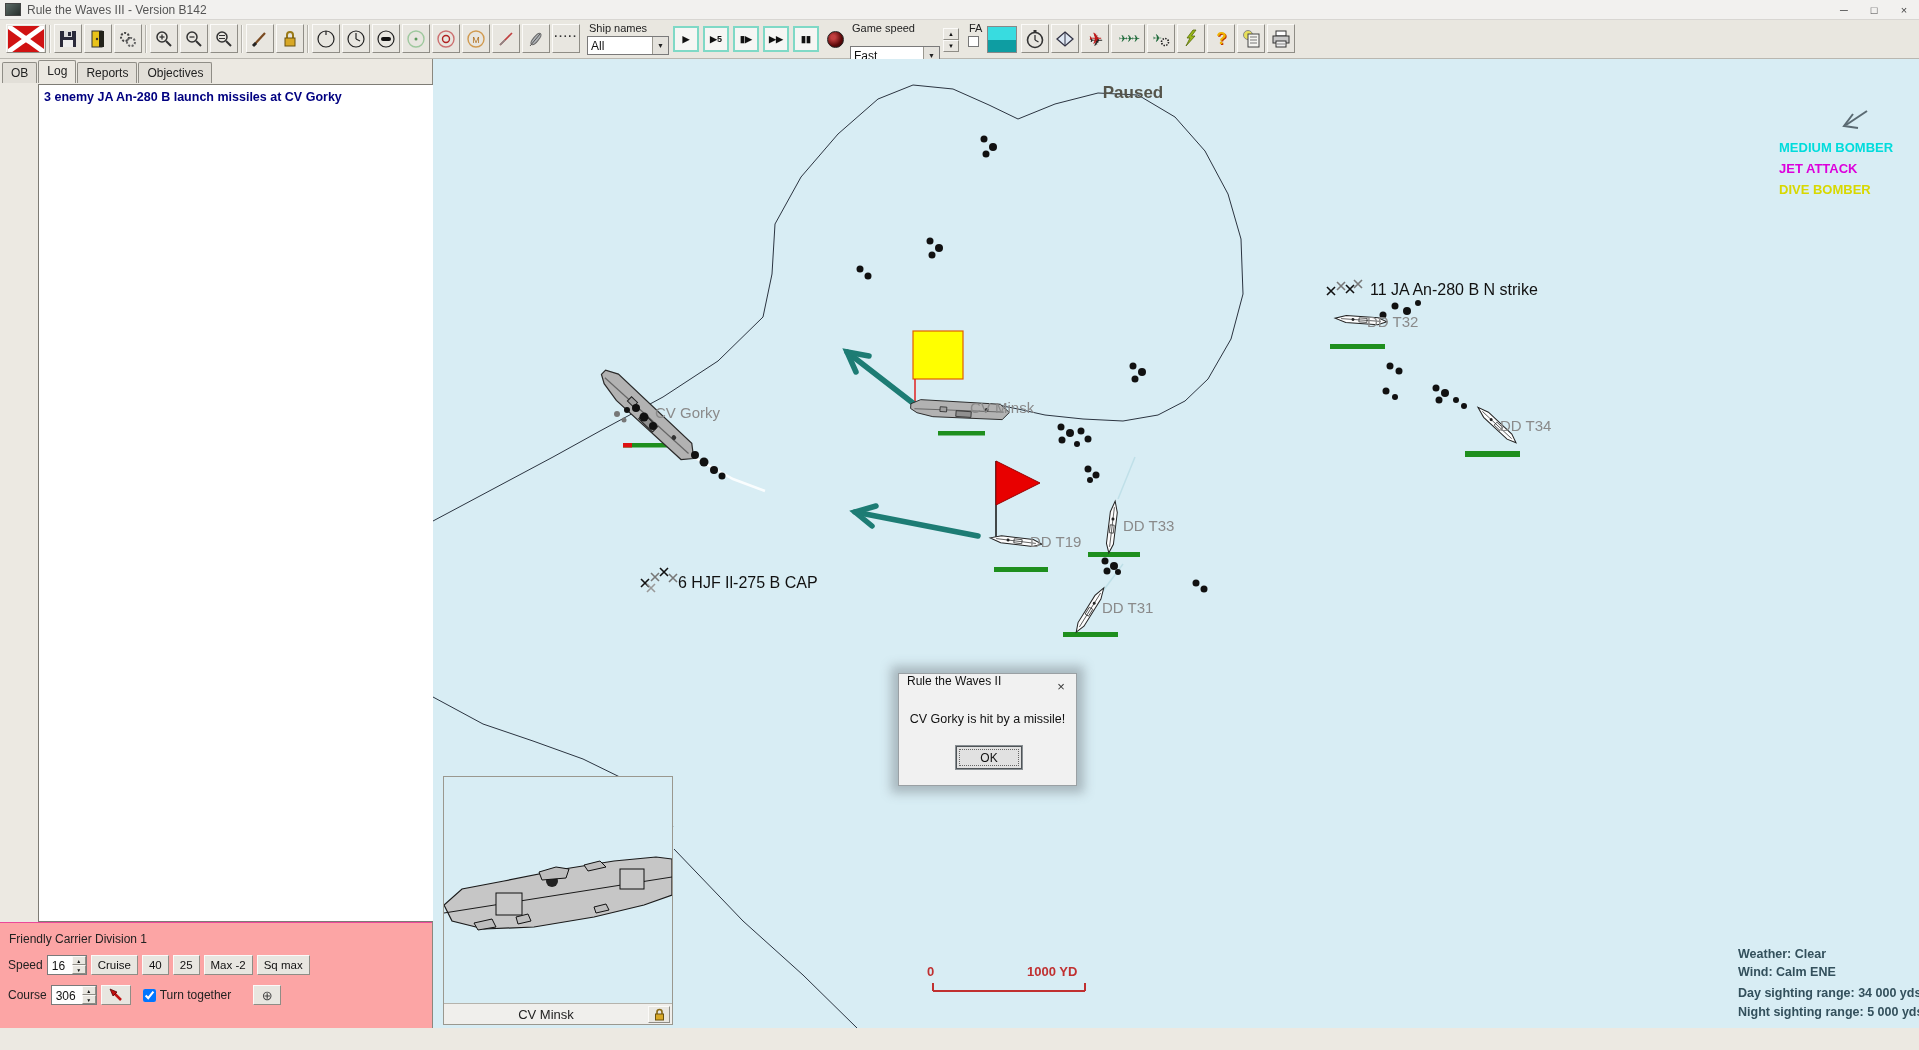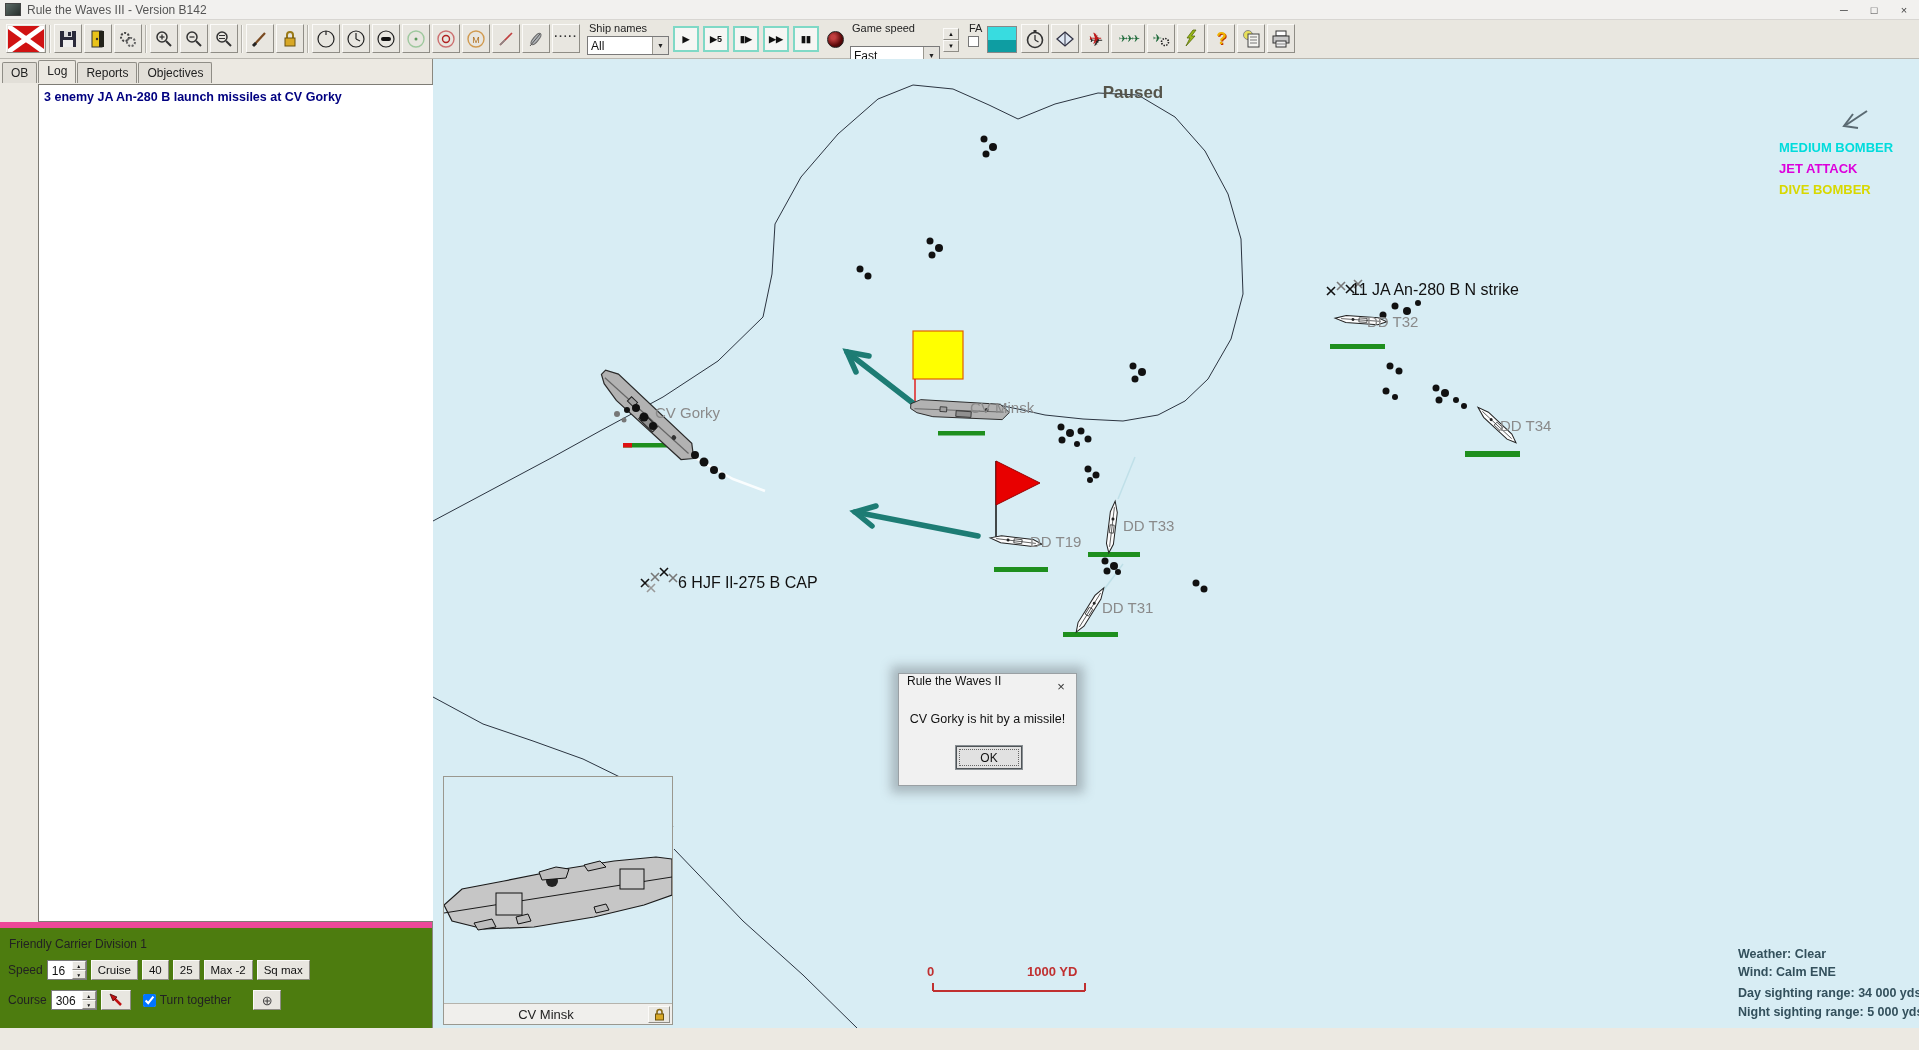--- a/index.html
+++ b/index.html
@@ -52,21 +52,21 @@
   #sidebar { position:absolute; left:0; top:59px; width:433px; height:969px;
     background:#ece9e2; border-right:1px solid #8a887f; }
   .tabrow { position:absolute; left:2px; top:1px; height:23px; display:flex; }
   .tab { height:21px; margin-top:2px; padding:3px 8px 0 8px; font-size:12px; color:#222;
     border:1px solid #8f8d86; border-bottom:none; border-radius:2px 2px 0 0; background:#e2dfd8; margin-right:1px;}
   .tab.active { height:23px; margin-top:0; background:#ece9e2; position:relative; z-index:2; }
   #logbox { position:absolute; left:3px; top:25px; width:426px; height:838px; background:#fff;
     border:1px solid #7e7c75; overflow:hidden; padding:4px 5px;margin-left:35px; }
   .logline { font-size:12.5px; font-weight:bold; color:#000080; line-height:16px; }
   #divpanel { position:absolute; left:0; top:863px; width:432px; height:106px;
-    border-top:6px solid #ec4899; background:#4d7c0f; }
+    border-top:1px solid #ec4899; background:#fca5a5; }
   #divpanel .ptitle { position:absolute; left:9px; top:9px; font-size:12px; color:#222; }
   .ctl-label { font-size:12px; color:#222;text-align:center; }
   .numbox { display:flex; height:20px; border:1px solid #7a7a7a; background:#fff; }
   .numbox .nval { font-size:12px; padding:3px 4px 0 4px; color:#111; }
   .numbox .spincol div { width:14px; height:9px; background:#e8e6e0; border:1px solid;
     border-color:#fbfaf8 #8f8d86 #8f8d86 #fbfaf8; font-size:5px; color:#111;
     display:flex; align-items:center; justify-content:center; }
   .sbtn { height:20px; background:#e8e6e0; border:1px solid; border-color:#fbfaf8 #8f8d86 #8f8d86 #fbfaf8;
     font-size:11.5px; color:#111; display:flex; align-items:center; justify-content:center; padding:0 6px; }
   .row { position:absolute; display:flex; align-items:center; gap:4px; }
@@ -544,21 +544,21 @@
     <div class="legend-line" style="top: 123px; color: rgb(216, 216, 0);">DIVE BOMBER</div>
 
     <div class="mlabel" style="left:222px; top:345px;">CV Gorky</div>
     <div class="mlabel" style="left:537px; top:340px;">CV Minsk</div>
     <div class="mlabel" style="left:597px; top:474px;">DD T19</div>
     <div class="mlabel" style="left:690px; top:458px;">DD T33</div>
     <div class="mlabel" style="left:669px; top:540px;">DD T31</div>
     <div class="mlabel" style="left:934px; top:254px;">DD T32</div>
     <div class="mlabel" style="left:1067px; top:358px;">DD T34</div>
 
-    <div class="alabel" style="left:918px; top:222px;text-align:right;">11 JA An-280 B N strike</div>
+    <div class="alabel" style="left:937px; top:222px;text-align:right;">11 JA An-280 B N strike</div>
     <div class="alabel" style="left:245px; top:515px;">6 HJF Il-275 B CAP</div>
 
     <div class="scale-label" style="left:494px; top:905px;">0</div>
     <div class="scale-label" style="left:594px; top:905px;">1000 YD</div>
 
     <div class="weather-line" style="top:888px;">Weather: Clear</div>
     <div class="weather-line" style="top:906px;">Wind: Calm  ENE</div>
     <div class="weather-line" style="top:927px;">Day sighting range: 34 000 yds</div>
     <div class="weather-line" style="top:946px;">Night sighting range: 5 000 yds</div>
   </div>

